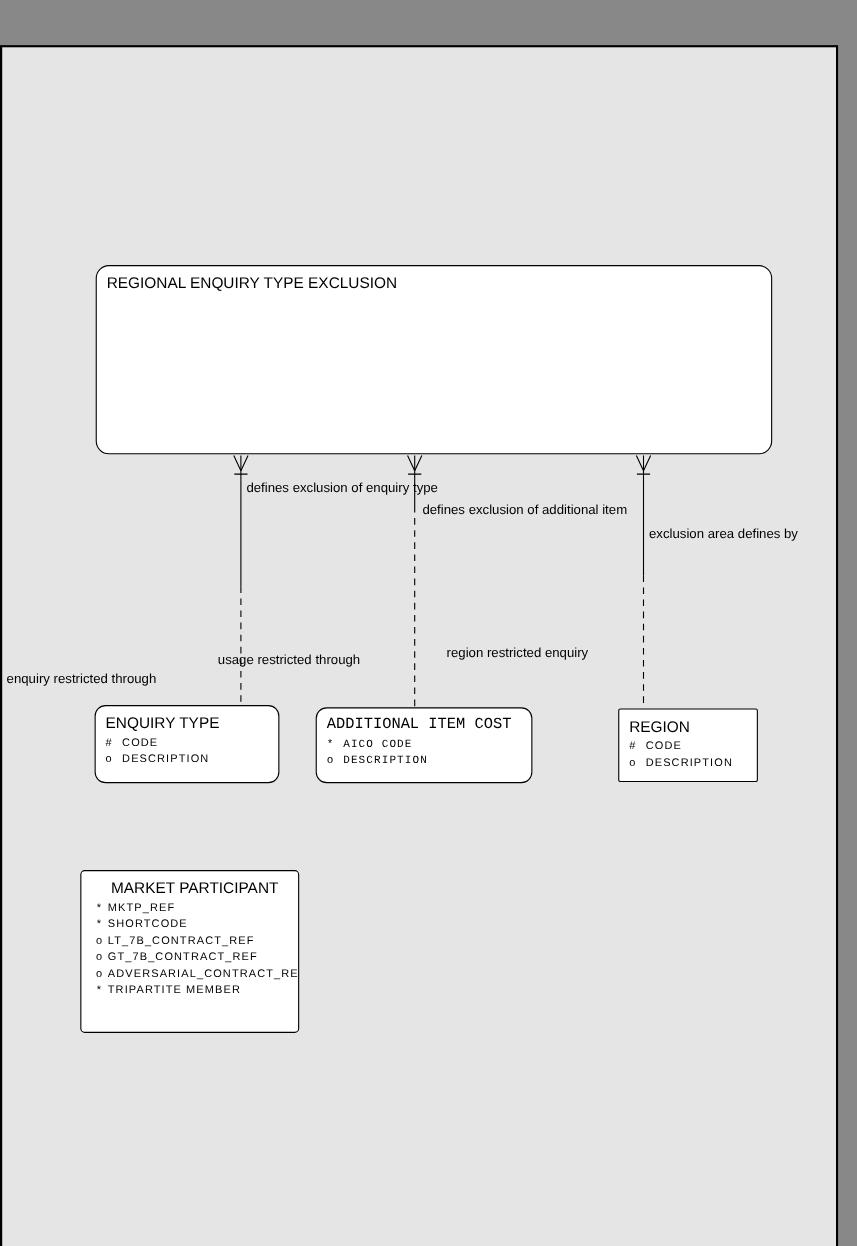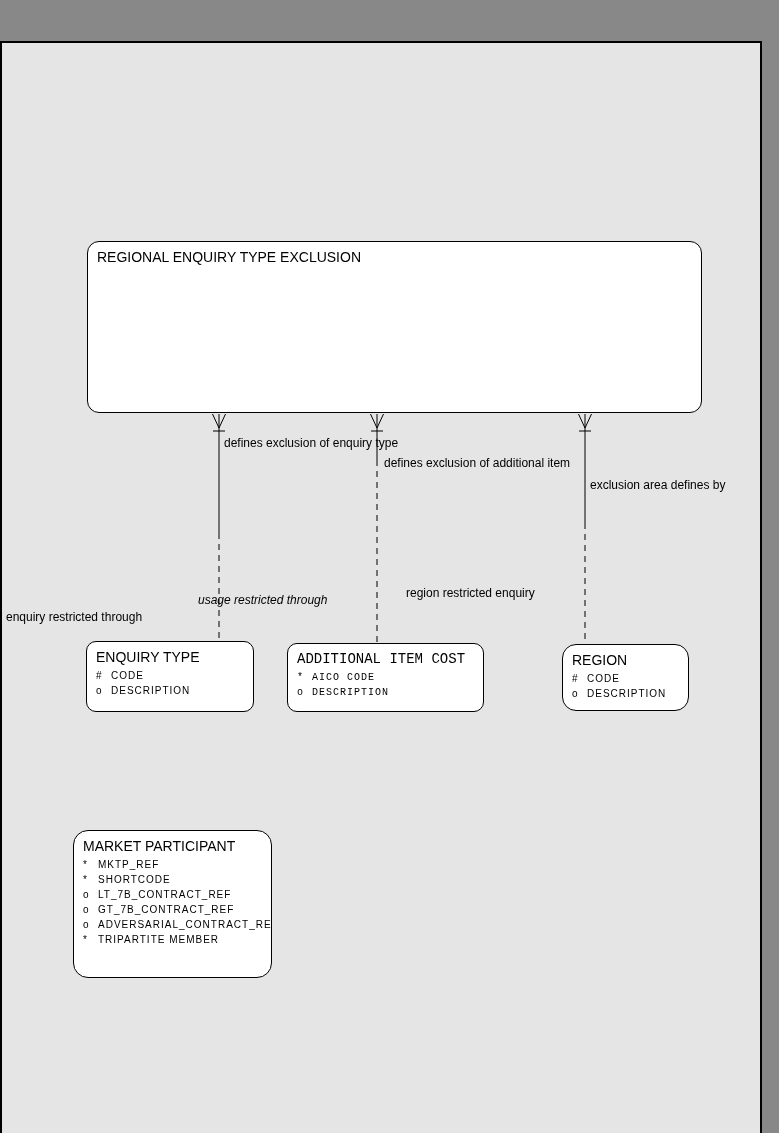--- a/index.html
+++ b/index.html
@@ -23,22 +23,22 @@
   .entity {
     position: absolute;
     background: #ffffff;
     border: 1px solid #000000;
     box-sizing: border-box;
     overflow: hidden;
   }
   .entity.big   { left: 85px;  top: 198px; width: 615px; height: 172px; border-radius: 12px; }
   .entity.etype { left: 84px;  top: 598px; width: 168px; height: 71px;  border-radius: 10px; }
   .entity.aico  { left: 285px; top: 600px; width: 197px; height: 69px;  border-radius: 10px; font-family: Liberation Mono, monospace; }
-  .entity.region{ left: 560px; top: 601px; width: 127px; height: 67px;  border-radius: 14px; }
-  .entity.mktp  { left: 71px;  top: 787px; width: 199px; height: 148px; border-radius: 15px; }
+  .entity.region{ left: 560px; top: 601px; width: 127px; height: 67px;  border-radius: 2px; }
+  .entity.mktp  { left: 71px;  top: 748px; width: 199px; height: 148px; border-radius: 4px; text-align: center; }
   .etitle {
     margin: 7px 0 2px 9px;
     font-size: 14px;
     line-height: 17px;
     white-space: nowrap;
   }
   .attrs { margin: 1px 0 0 9px; }
   .attr {
     font-size: 10px;
     line-height: 15px;
@@ -50,21 +50,21 @@
   .rlabel {
     position: absolute;
     font-size: 12px;
     line-height: 16px;
     white-space: nowrap;
   }
   .rl-1t { left: 222px; top: 392px; }
   .rl-2t { left: 382px; top: 412px; }
   .rl-3t { left: 588px; top: 434px; }
   .rl-3b { left: 404px; top: 542px; }
-  .rl-2b { left: 196px; top: 549px; font-style: italic; }
+  .rl-2b { left: 196px; top: 549px; }
   .rl-1b { left: 4px;  top: 566px; }
 </style>
 </head>
 <body>
 
 <div class="page">
 
   <svg class="lines" viewBox="0 0 779 1133" xmlns="http://www.w3.org/2000/svg" stroke="#000000" stroke-width="1" fill="none">
 
     <g>

